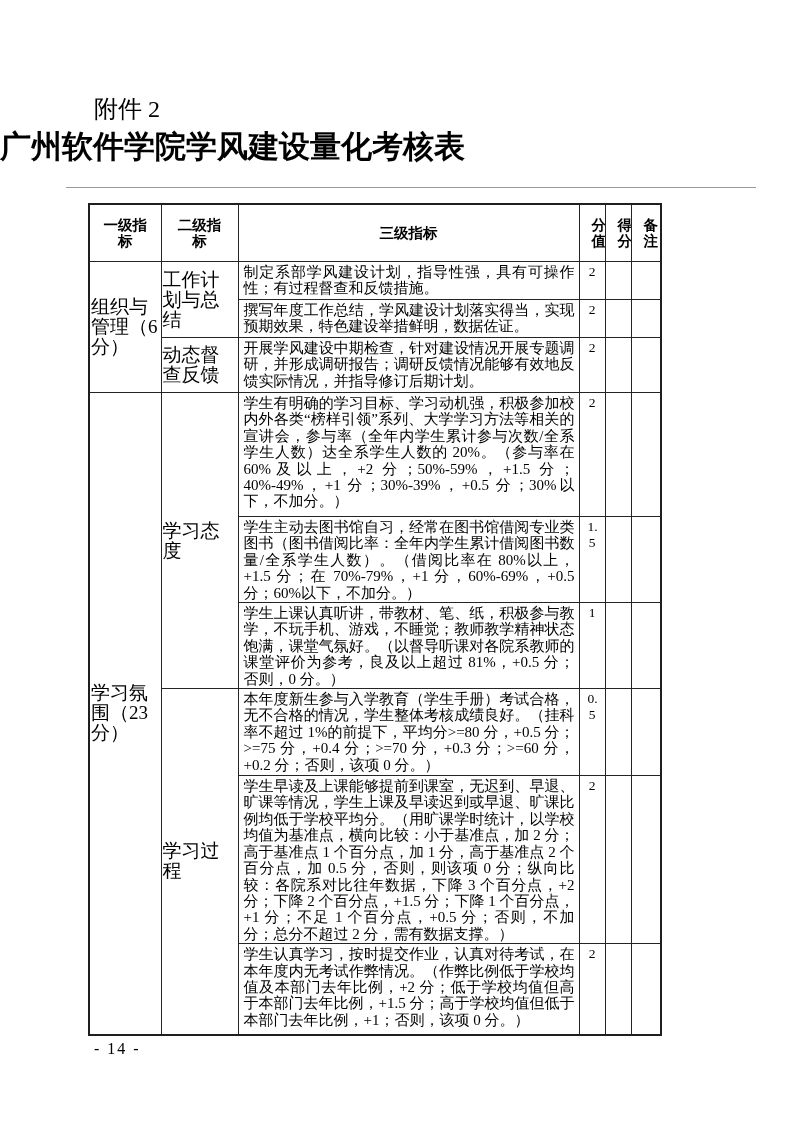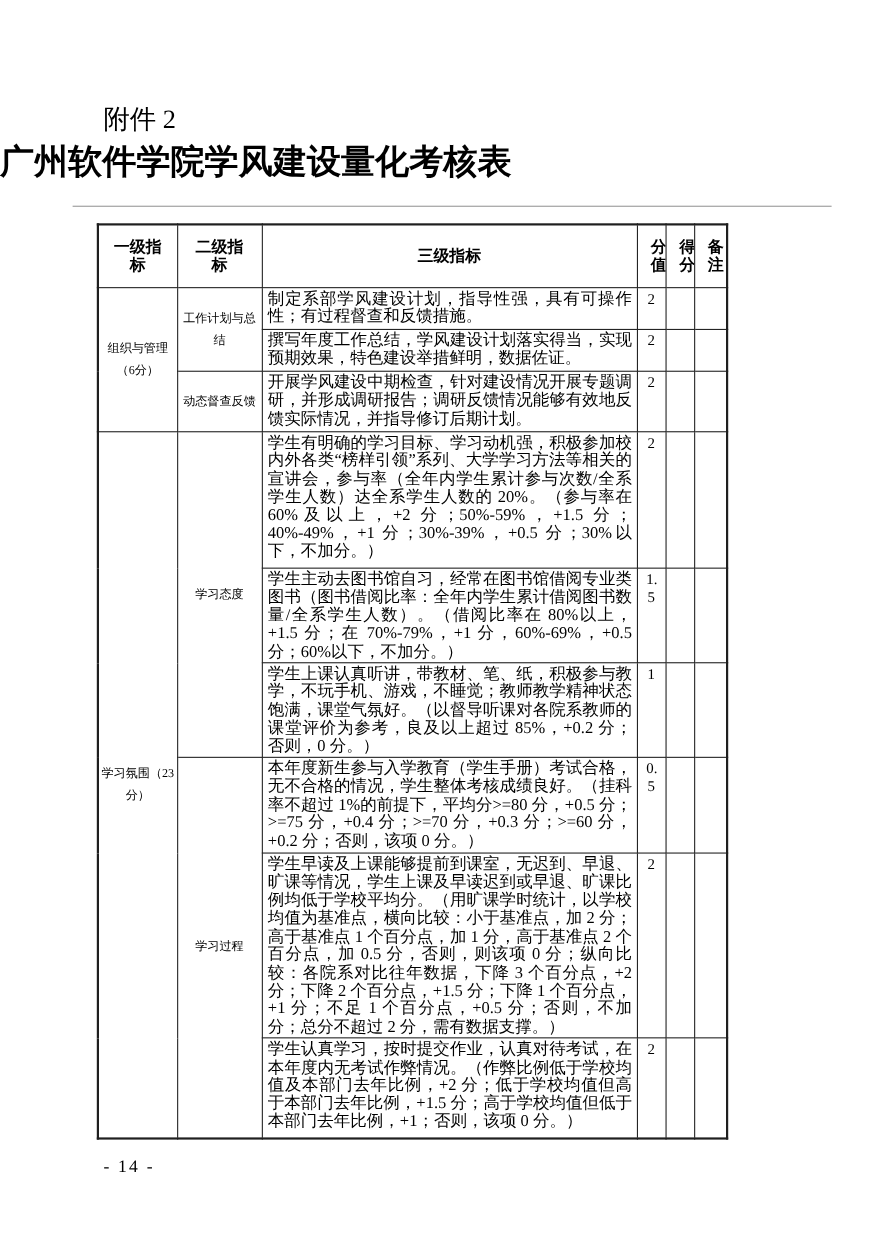--- a/index.html
+++ b/index.html
@@ -9,31 +9,31 @@
   }
   .attachment{position:absolute;left:94px;top:98px;font-size:24px;line-height:22px;}
   .doc-title{position:absolute;left:0;top:126px;width:100%;text-align:left;
     font-size:31px;font-weight:bold;line-height:42px;}
   .divider{position:absolute;left:66px;top:187px;width:690px;height:1px;background:#9a9a9a;}
   table.assess{position:absolute;left:88px;top:203px;width:572px;
     border-collapse:collapse;table-layout:fixed;border:2px solid #1f1f1f;}
   .assess th,.assess td{border:1px solid #242424;overflow:hidden;}
   .assess th{font-size:14.5px;font-weight:bold;text-align:center;vertical-align:middle;
     padding:12px;line-height:16px;}
-  td.l1,td.l2{font-size:11px;text-align:center;vertical-align:middle;line-height:20px;padding:1px;}
+  td.l1,td.l2{font-size:19px;text-align:left;vertical-align:middle;line-height:20px;padding:1px;}
   td.crit{font-size:15px;line-height:16.4px;padding:2px 4px 1px 5px;
     text-align:justify;vertical-align:top;}
   td.score{font-size:13.5px;text-align:center;vertical-align:top;padding-top:2px;}
   td.score .v{display:inline-block;max-width:9px;word-break:break-all;line-height:16px;}
   th .vh{display:inline-block;max-width:17px;word-break:break-all;line-height:16px;}
   tr.hr{height:33px;}
   tr.r1{height:38px;} tr.r2{height:38px;padding-left:48px;} tr.r3{height:55px;}
   tr.r4{height:124px;} tr.r5{height:85px;} tr.r6{height:78px;}
   tr.r7{height:87px;} tr.r8{height:138px;} tr.r9{height:91px;}
-  .pagenum{position:absolute;left:94px;top:1040px;font-size:16px;letter-spacing:2px;margin-top:12px;}
+  .pagenum{position:absolute;left:94px;top:1040px;font-size:16px;letter-spacing:2px;}
 </style>
 </head>
 <body>
 
 <div class="attachment">附件 2</div>
 <div class="doc-title">广州软件学院学风建设量化考核表</div>
 <div class="divider"></div>
 
 <table class="assess">
   <colgroup>
@@ -84,21 +84,21 @@
       <td></td>
       <td></td>
     </tr>
     <tr class="r5">
       <td class="crit">学生主动去图书馆自习，经常在图书馆借阅专业类图书（图书借阅比率：全年内学生累计借阅图书数量/全系学生人数）。（借阅比率在 80%以上，+1.5 分；在 70%-79%，+1 分，60%-69%，+0.5 分；60%以下，不加分。）</td>
       <td class="score"><span class="v">1.5</span></td>
       <td></td>
       <td></td>
     </tr>
     <tr class="r6">
-      <td class="crit">学生上课认真听讲，带教材、笔、纸，积极参与教学，不玩手机、游戏，不睡觉；教师教学精神状态饱满，课堂气氛好。（以督导听课对各院系教师的课堂评价为参考，良及以上超过 85%，+0.2 分；否则，0 分。）</td>
+      <td class="crit">学生上课认真听讲，带教材、笔、纸，积极参与教学，不玩手机、游戏，不睡觉；教师教学精神状态饱满，课堂气氛好。（以督导听课对各院系教师的课堂评价为参考，良及以上超过 81%，+0.5 分；否则，0 分。）</td>
       <td class="score"><span class="v">1</span></td>
       <td></td>
       <td></td>
     </tr>
     <tr class="r7">
       <td class="l2" rowspan="3">学习过程</td>
       <td class="crit">本年度新生参与入学教育（学生手册）考试合格，无不合格的情况，学生整体考核成绩良好。（挂科率不超过 1%的前提下，平均分&gt;=80 分，+0.5 分；&gt;=75 分，+0.4 分；&gt;=70 分，+0.3 分；&gt;=60 分，+0.2 分；否则，该项 0 分。）</td>
       <td class="score"><span class="v">0.5</span></td>
       <td></td>
       <td></td>

